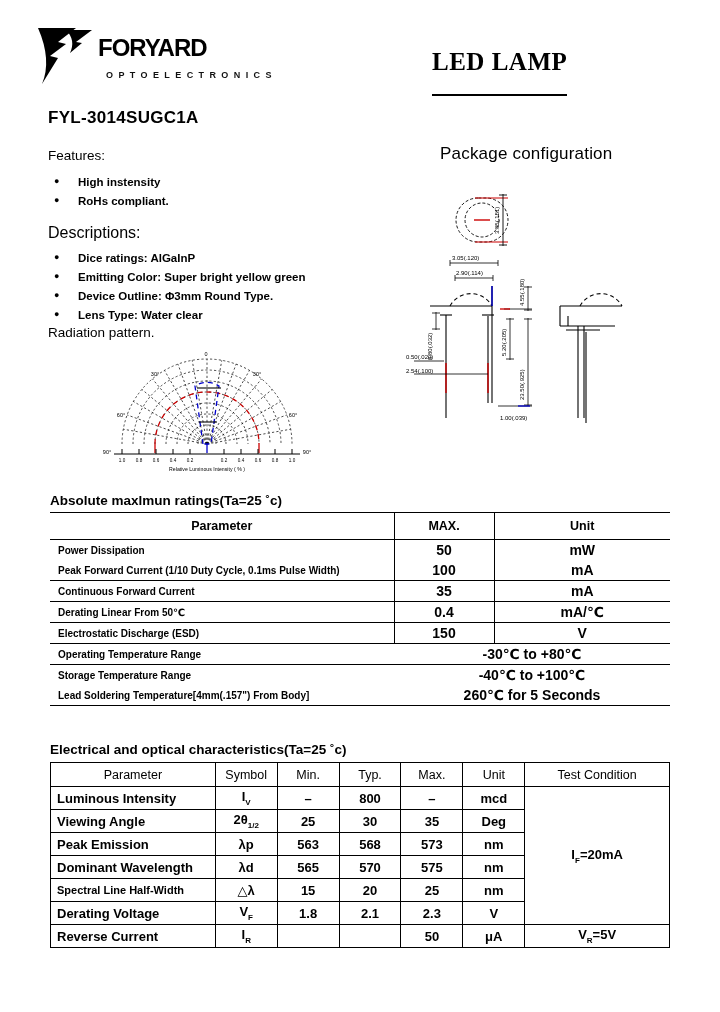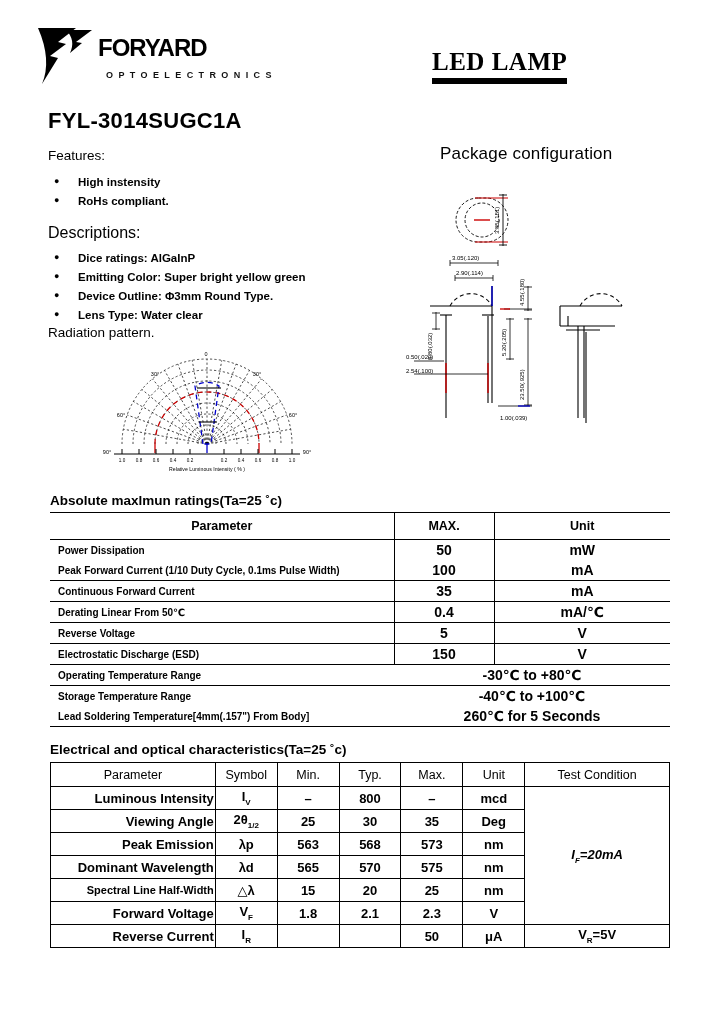--- a/index.html
+++ b/index.html
@@ -9,23 +9,23 @@
   .page{position:absolute;left:0;top:0;width:720px;height:1012px;overflow:hidden;}
 
   
   .logo-wrap{position:absolute;left:36px;top:26px;width:290px;height:62px;}
   .logo-mark{position:absolute;left:0;top:0;width:60px;height:62px;}
   .logo-text{position:absolute;left:62px;top:2px;font-weight:bold;
              font-size:24px;letter-spacing:-1px;line-height:40px;}
   .logo-sub{position:absolute;left:70px;top:44px;font-size:9px;letter-spacing:5.4px;
             font-weight:bold;color:#111;}
   .doc-title{position:absolute;left:432px;top:48px;font-family:"Liberation Serif","DejaVu Serif",serif;
-             font-weight:bold;font-size:25px;border-bottom:6px solid #000000;padding-bottom:2px;
+             font-weight:bold;font-size:25px;border-bottom:2px solid #000000;padding-bottom:18px;
              letter-spacing:0.5px;}
-  .partno{position:absolute;left:48px;top:108px;font-size:22px;font-weight:bold;letter-spacing:0.3px;}
+  .partno{position:absolute;left:48px;top:108px;font-size:17px;font-weight:bold;letter-spacing:0.3px;}
 
   
   .features-h{position:absolute;left:48px;top:148px;font-size:13.5px;}
   .desc-h{position:absolute;left:48px;top:224px;font-size:16px;}
   .radpat-h{position:absolute;left:48px;top:325px;font-size:13.5px;}
   ul.bl{list-style:none;margin:0;padding:0;position:absolute;}
   ul.bl li{font-size:11.5px;font-weight:bold;line-height:19px;position:relative;padding-left:30px;}
   ul.bl li:before{content:"\25CF";position:absolute;left:6px;top:-1px;font-size:9px;}
   #features-list{left:48px;top:173px;width:320px;}
   #desc-list{left:48px;top:249px;width:330px;}
@@ -50,21 +50,21 @@
   #amr .val{text-align:center;font-size:14px;font-weight:bold;}
   #amr .unit{text-align:center;font-size:14px;font-weight:bold;margin-top:48px;}
   #amr thead th{font-size:12.5px;font-weight:bold;height:26px;text-align:center;}
   .btop{border-top:1.6px solid #000;}
   .bbot{border-bottom:1.6px solid #000;}
   .noside{border-left:none !important;border-right:none !important;}
 
   #eoc{left:50px;top:762px;width:620px;}
   #eoc th,#eoc td{border:1.3px solid #000;text-align:center;height:20px;font-size:13px;font-weight:bold;}
   #eoc thead th{font-size:12.5px;height:21px;font-weight:normal;}
-  #eoc td.pname{text-align:right;padding-left:16px;font-size:13px;}
+  #eoc td.pname{text-align:left;padding-left:6px;font-size:13px;}
   #eoc td.pname.small{font-size:11px;}
   sub{font-size:8px;}
 </style>
 </head>
 <body>
 
 <div class="page">
 
   <div class="logo-wrap">
     <svg class="logo-mark" viewBox="0 0 60 62">
@@ -293,25 +293,20 @@
         <td class="pname noside">Continuous Forward Current</td>
         <td class="val">35</td>
         <td class="unit noside">mA</td>
       </tr>
       <tr class="bbot">
         <td class="pname noside">Derating Linear From 50℃</td>
         <td class="val">0.4</td>
         <td class="unit noside">mA/℃</td>
       </tr>
       <tr class="bbot">
-        <td class="pname noside">Reverse Voltage</td>
-        <td class="val">5</td>
-        <td class="unit noside">V</td>
-      </tr>
-      <tr class="bbot">
         <td class="pname noside">Electrostatic Discharge (ESD)</td>
         <td class="val">150</td>
         <td class="unit noside">V</td>
       </tr>
       <tr class="bbot">
         <td class="pname noside">Operating Temperature Range</td>
         <td class="val noside" colspan="2" style="border-left:1.6px solid #000">-30℃ to +80℃</td>
       </tr>
       <tr>
         <td class="pname noside">Storage Temperature Range</td>
@@ -347,21 +342,21 @@
       </tr>
     </thead>
     <tbody>
       <tr>
         <td class="pname">Luminous Intensity</td>
         <td><span>I</span><sub>V</sub></td>
         <td>–</td>
         <td>800</td>
         <td>–</td>
         <td>mcd</td>
-        <td rowspan="6" style="border-bottom:1.3px solid #000;font-style:italic;">
+        <td rowspan="6" style="border-bottom:1.3px solid #000;">
           <span>I</span><sub>F</sub><span>=20mA</span>
         </td>
       </tr>
       <tr>
         <td class="pname">Viewing Angle</td>
         <td><span>2θ</span><sub>1/2</sub></td>
         <td>25</td>
         <td>30</td>
         <td>35</td>
         <td>Deg</td>
@@ -384,21 +379,21 @@
       </tr>
       <tr>
         <td class="pname small">Spectral Line Half-Width</td>
         <td><span>△λ</span></td>
         <td>15</td>
         <td>20</td>
         <td>25</td>
         <td>nm</td>
       </tr>
       <tr>
-        <td class="pname">Forward Voltage</td>
+        <td class="pname">Derating Voltage</td>
         <td><span>V</span><sub>F</sub></td>
         <td>1.8</td>
         <td>2.1</td>
         <td>2.3</td>
         <td>V</td>
       </tr>
       <tr>
         <td class="pname">Reverse Current</td>
         <td><span>I</span><sub>R</sub></td>
         <td></td>

